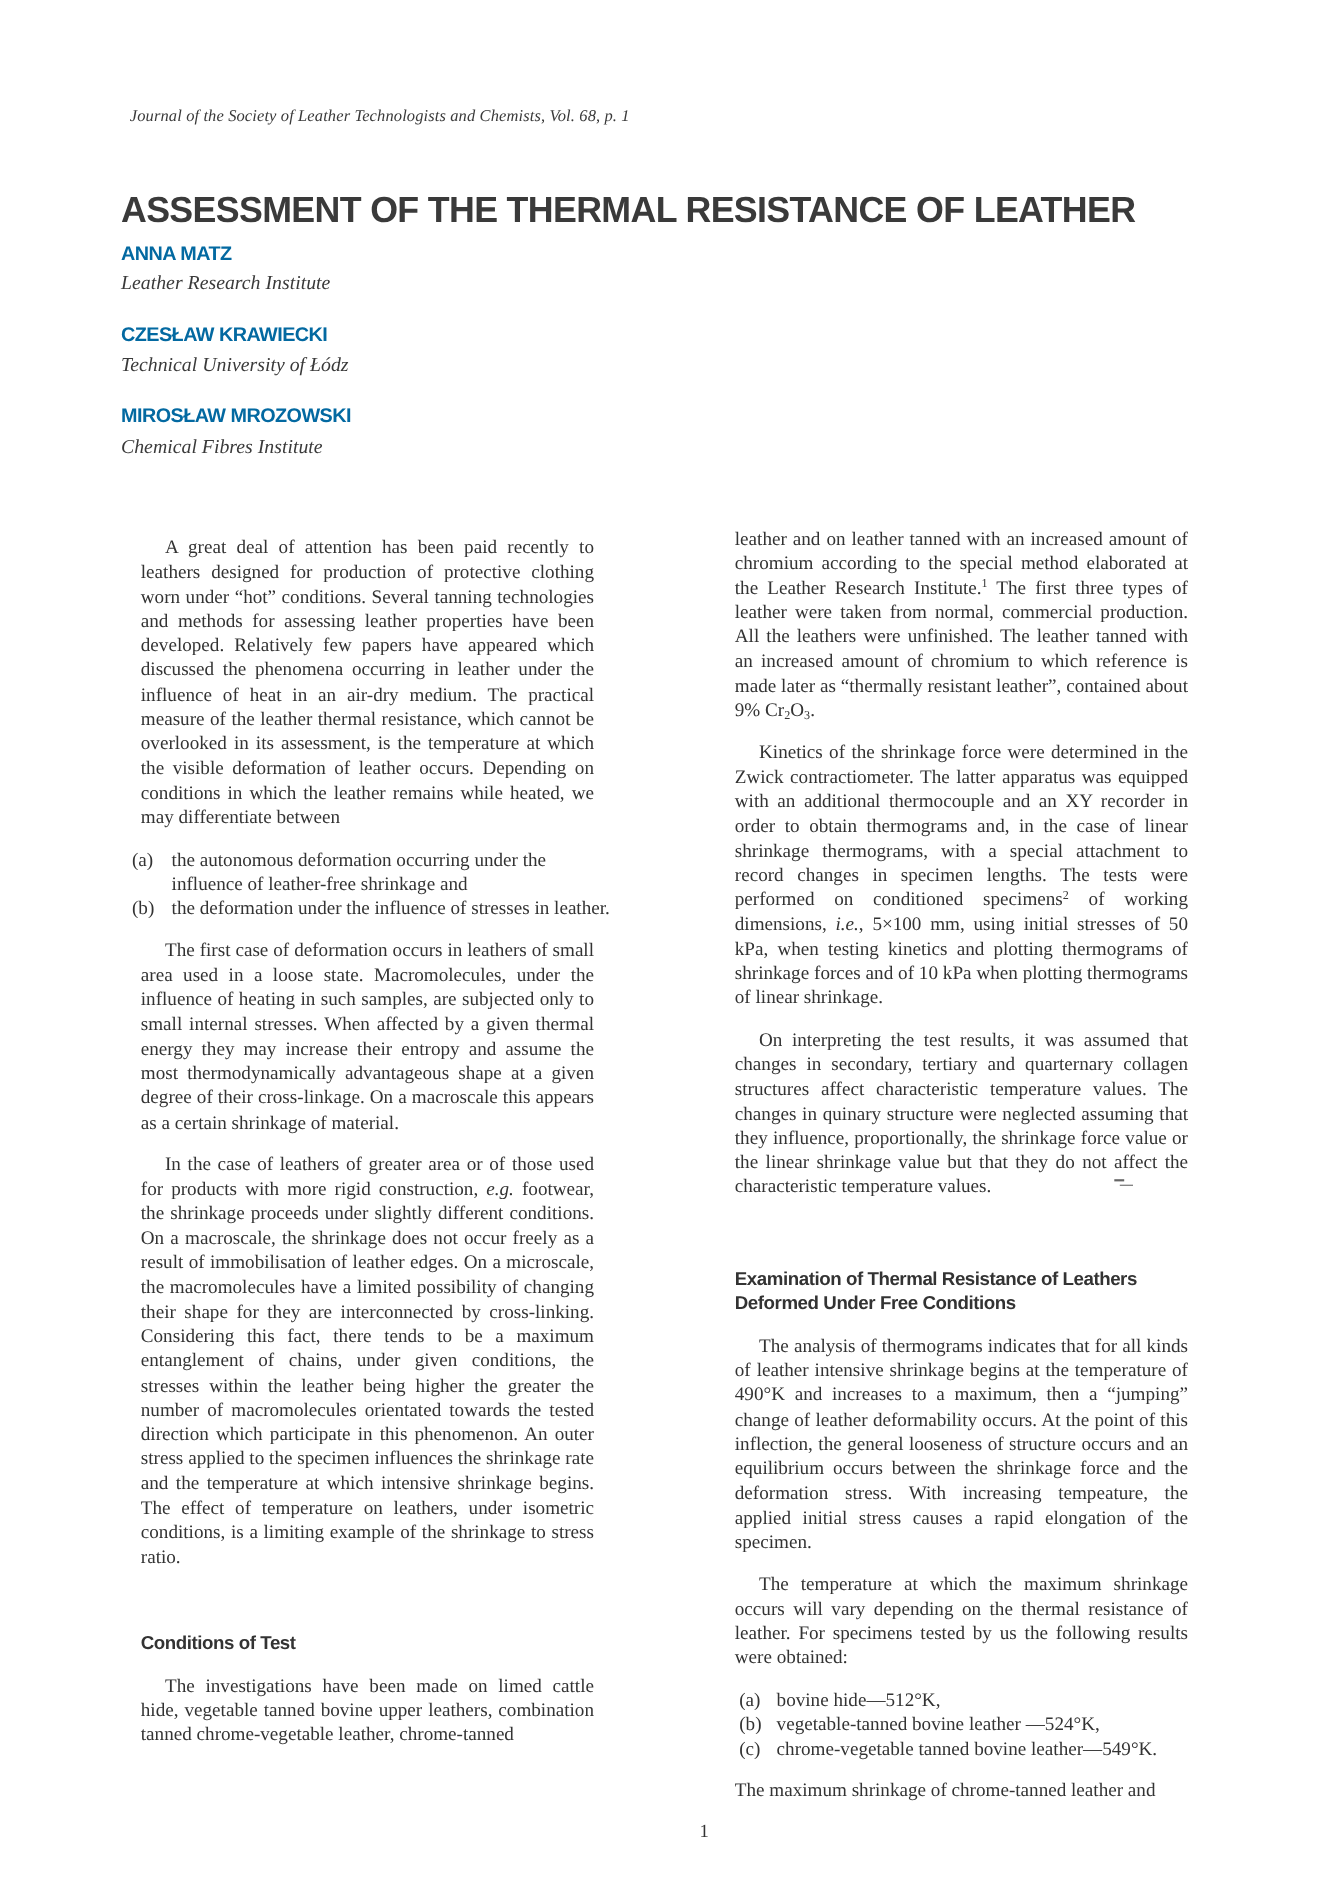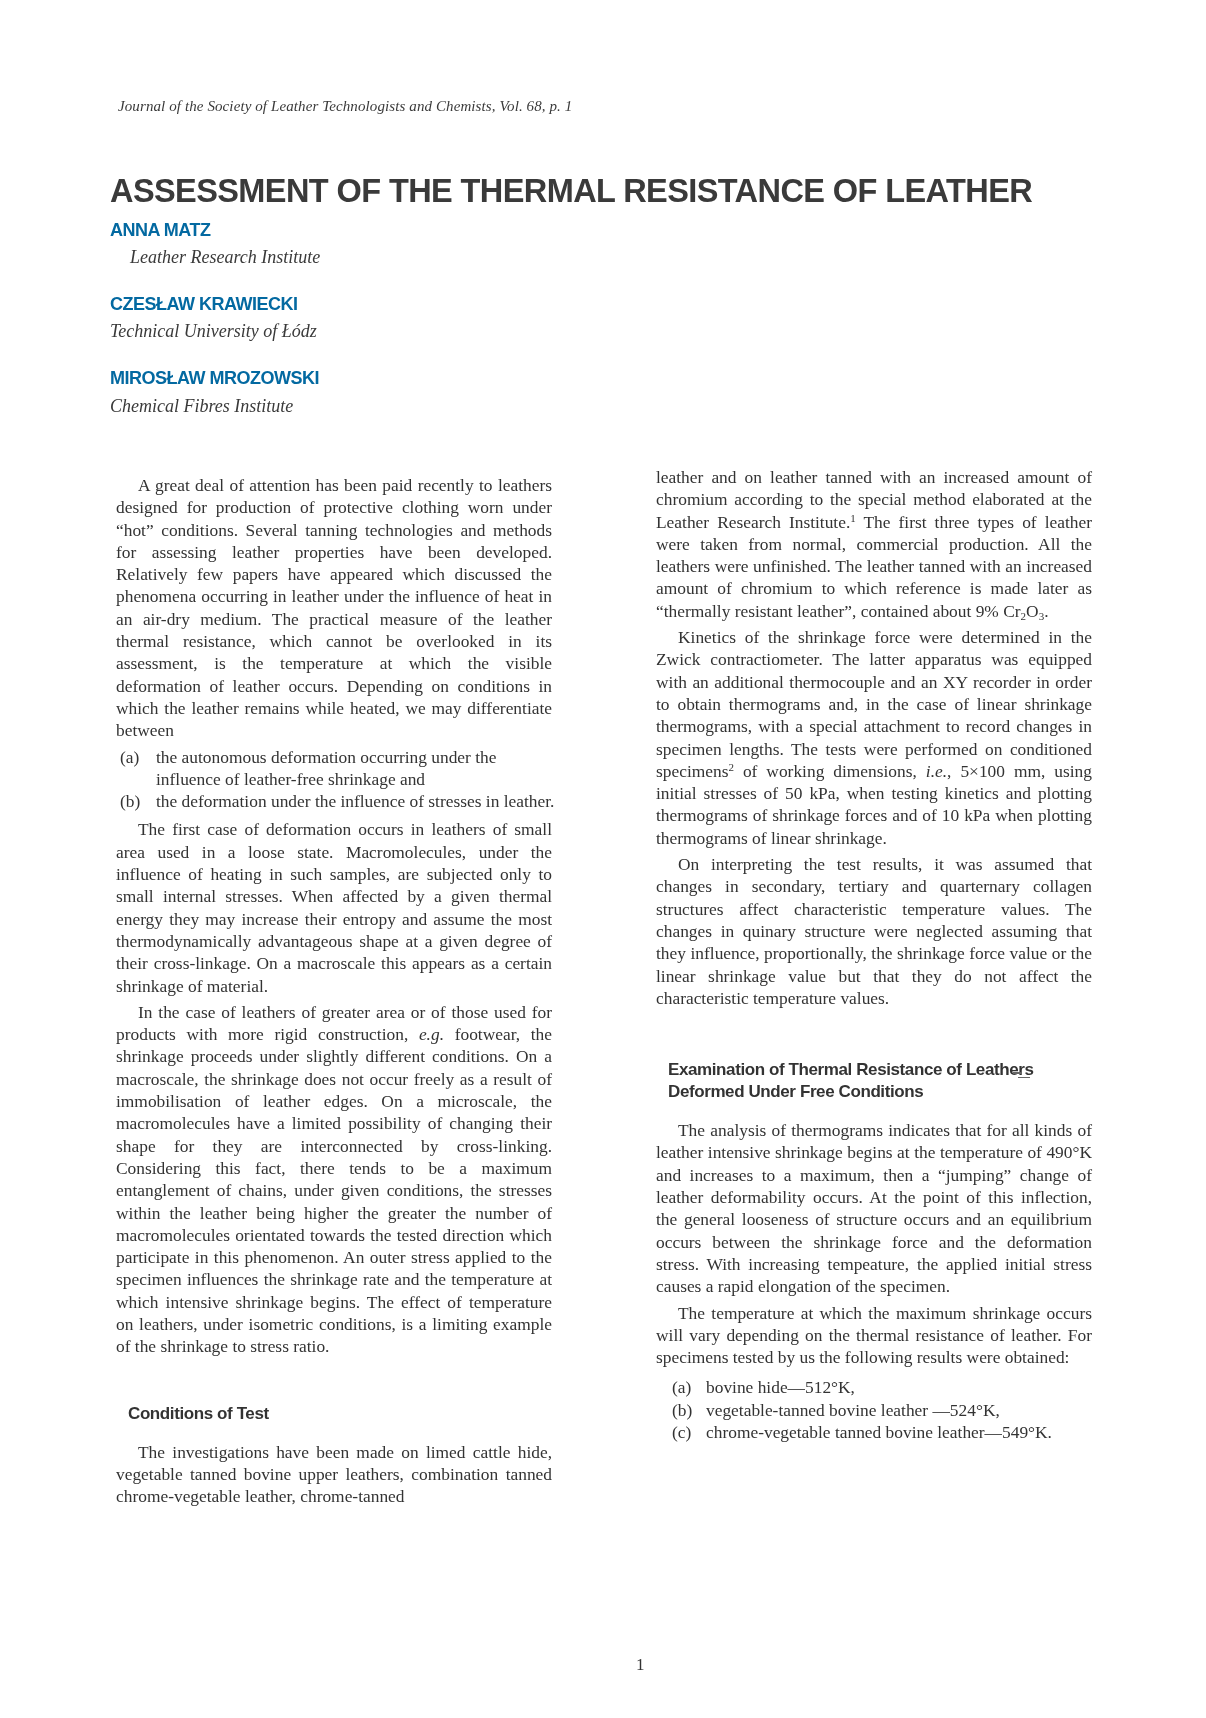--- a/index.html
+++ b/index.html
@@ -4,21 +4,21 @@
 <style>
   html, body { margin: 0; padding: 0; background: #ffffff; }
   body { width: 1206px; height: 1718px; position: relative; overflow: hidden; color: #333333; }
   .running-head { position: absolute; left: 118px; top: 98px; font-family: "Liberation Serif", serif; font-style: italic; font-size: 15px; color: #3a3a3a; letter-spacing: 0.1px; }
   .title { position: absolute; left: 110px; top: 172px; font-family: "Liberation Sans", sans-serif; font-weight: bold; font-size: 33px; color: #3a3a3a; letter-spacing: -0.6px; white-space: nowrap; transform: scaleX(0.985); transform-origin: left top; }
   .author { position: absolute; left: 110px; font-family: "Liberation Sans", sans-serif; font-weight: bold; font-size: 18px; color: #0369a1; letter-spacing: -0.5px; }
   .affil { position: absolute; left: 110px; font-family: "Liberation Serif", serif; font-style: italic; font-size: 18px; color: #3a3a3a; }
   .col { position: absolute; font-family: "Liberation Serif", serif; font-size: 17.4px; line-height: 22.3px; color: #333; }
   .col-left { left: 112px; top: 470px; width: 444px; }
   .col-right { left: 652px; top: 462px; width: 444px; }
-  .col p { margin: 4px; text-align: justify; text-indent: 22px; }
+  .col p { margin: 16px; text-align: justify; text-indent: 22px; }
   .col p.noindent { text-indent: 0; }
   .list { margin: 2px 0 6px 0; padding: 0; list-style: none; }
   .list li { display: flex; text-align: left; }
   .list .marker { width: 36px; flex: 0 0 36px; padding-left: 8px; }
   .list .txt { flex: 1; }
   .heading { font-family: "Liberation Sans", sans-serif; font-weight: bold; font-size: 17px; line-height: 22px; letter-spacing: -0.4px; color: #333; margin: 16px; }
   .results { margin: 8px 0 4px 0; padding: 0; list-style: none; }
   .results li { display: flex; white-space: nowrap; }
   .results .marker { width: 34px; flex: 0 0 34px; padding-left: 20px; }
   sub { font-size: 11px; vertical-align: -3px; line-height: 0; }
@@ -27,21 +27,21 @@
   .speck { position: absolute; background: #666; }
 </style>
 </head>
 <body>
 
 <div class="running-head">Journal of the Society of Leather Technologists and Chemists, Vol. 68, p. 1</div>
 
 <h1 class="title" style="margin:0;">ASSESSMENT OF THE THERMAL RESISTANCE OF LEATHER</h1>
 
 <div class="author" style="top:220px;">ANNA MATZ</div>
-<div class="affil" style="top:247px;margin-left:20px;">Leather Research Institute</div>
+<div class="affil" style="top:247px;">Leather Research Institute</div>
 
 <div class="author" style="top:294px;">CZESŁAW KRAWIECKI</div>
 <div class="affil" style="top:321px;">Technical University of Łódz</div>
 
 <div class="author" style="top:368px;">MIROSŁAW MROZOWSKI</div>
 <div class="affil" style="top:396px;">Chemical Fibres Institute</div>
 
 <div class="col col-left">
   <p>A great deal of attention has been paid recently to leathers designed for production of protective clothing worn under “hot” conditions. Several tanning technologies and methods for assessing leather properties have been developed. Relatively few papers have appeared which discussed the phenomena occurring in leather under the influence of heat in an air-dry medium. The practical measure of the leather thermal resistance, which cannot be overlooked in its assessment, is the temperature at which the visible deformation of leather occurs. Depending on conditions in which the leather remains while heated, we may differentiate between</p>
   <ul class="list">
@@ -76,18 +76,19 @@
     </li>
     <li>
       <span class="marker">(b)</span>
       <span>vegetable-tanned bovine leather —524°K,</span>
     </li>
     <li>
       <span class="marker">(c)</span>
       <span>chrome-vegetable tanned bovine leather—549°K.</span>
     </li>
   </ul>
+  <p class="noindent">The maximum shrinkage of chrome-tanned leather and</p>
 </div>
 
 <div class="page-number">1</div>
 
 <div class="speck" style="left:1013px; top:1072px; width:9px; height:2px;"></div>
 <div class="speck" style="left:1018px; top:1077px; width:12px; height:1px;"></div>
 
 </body></html>

